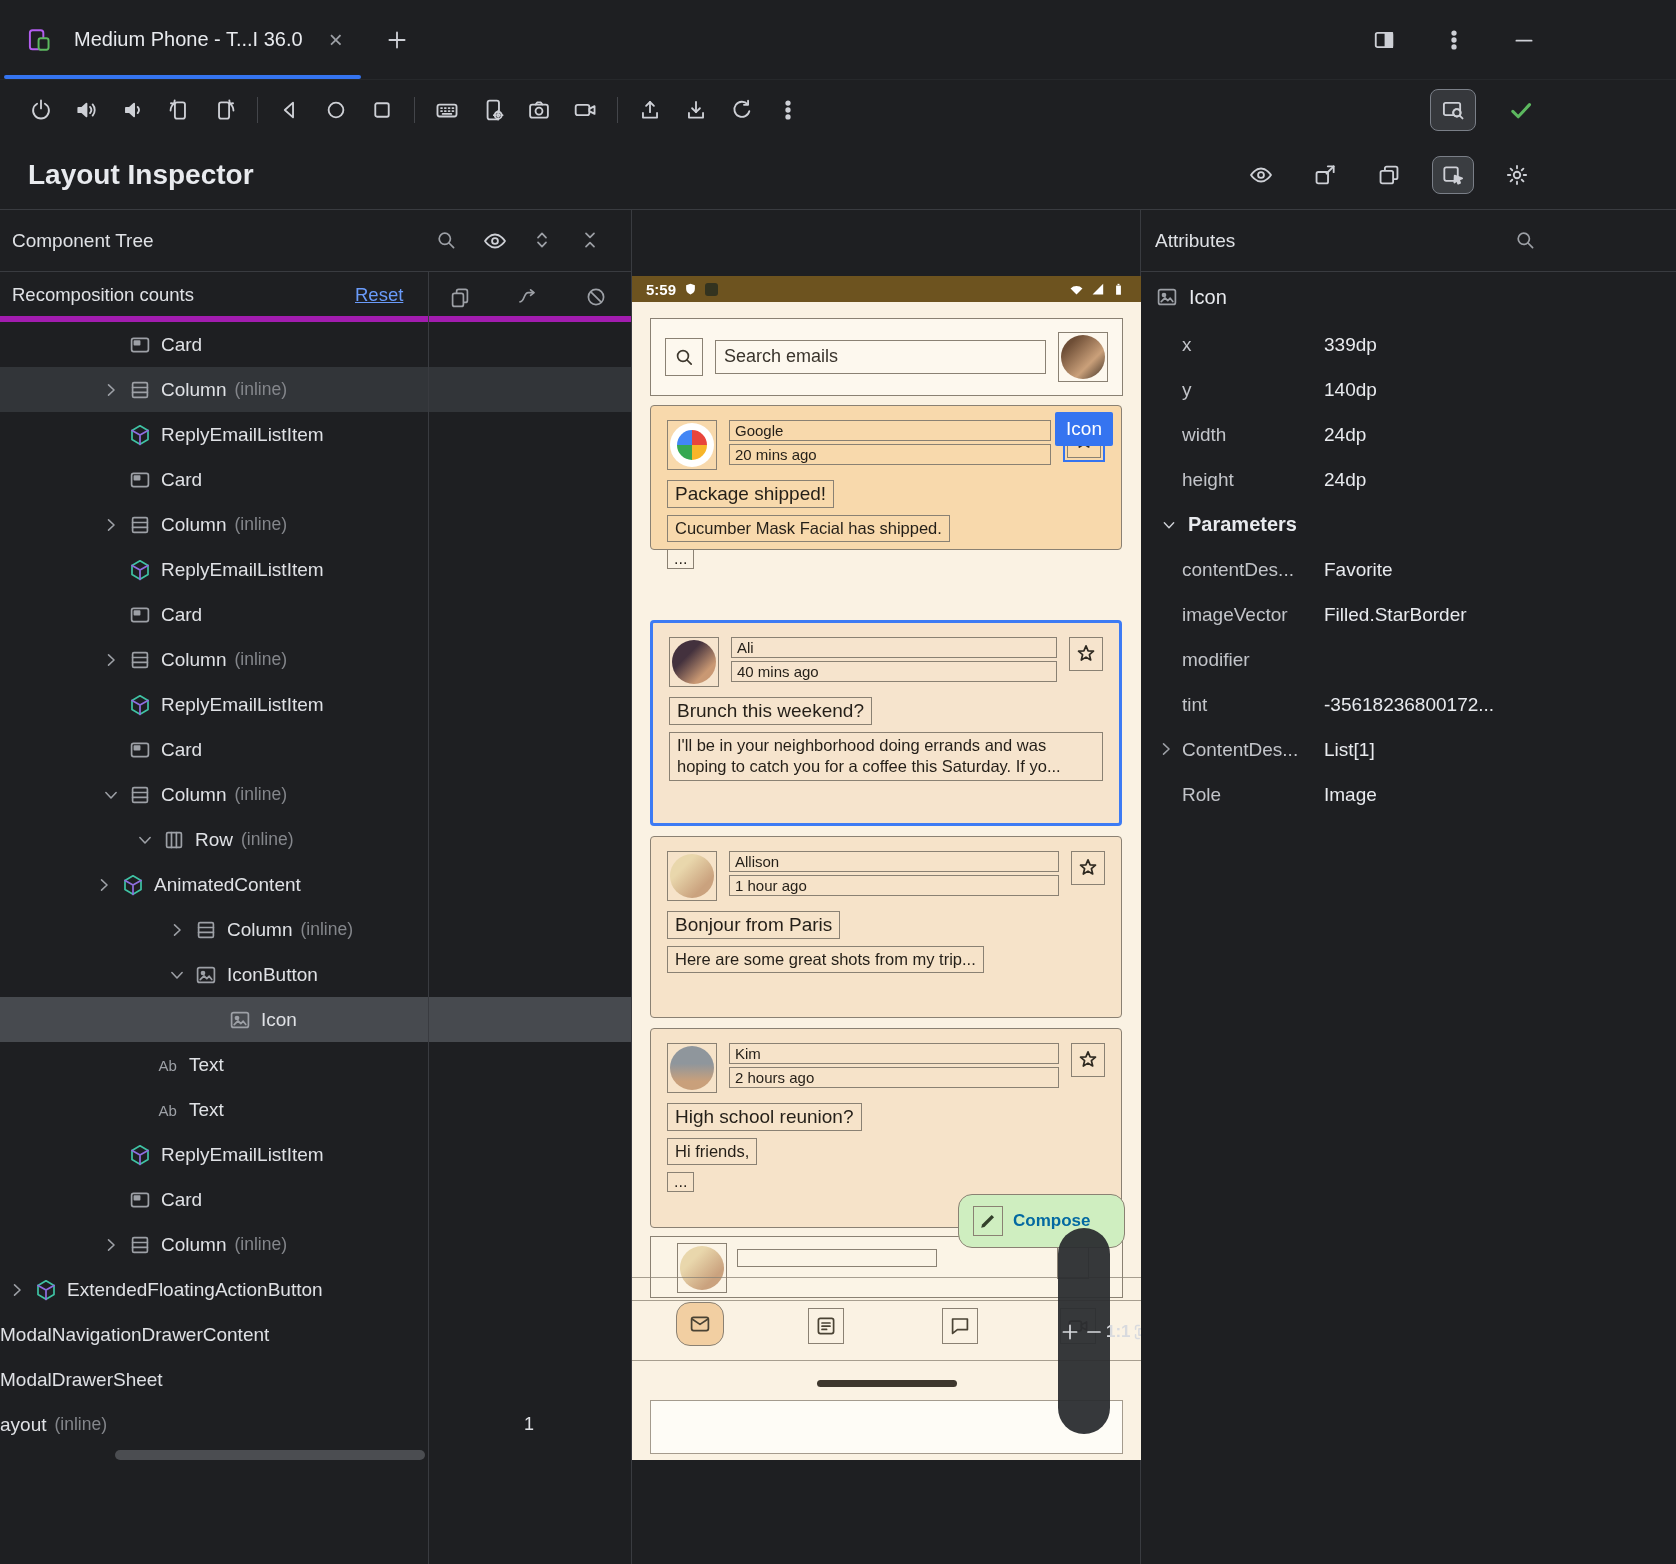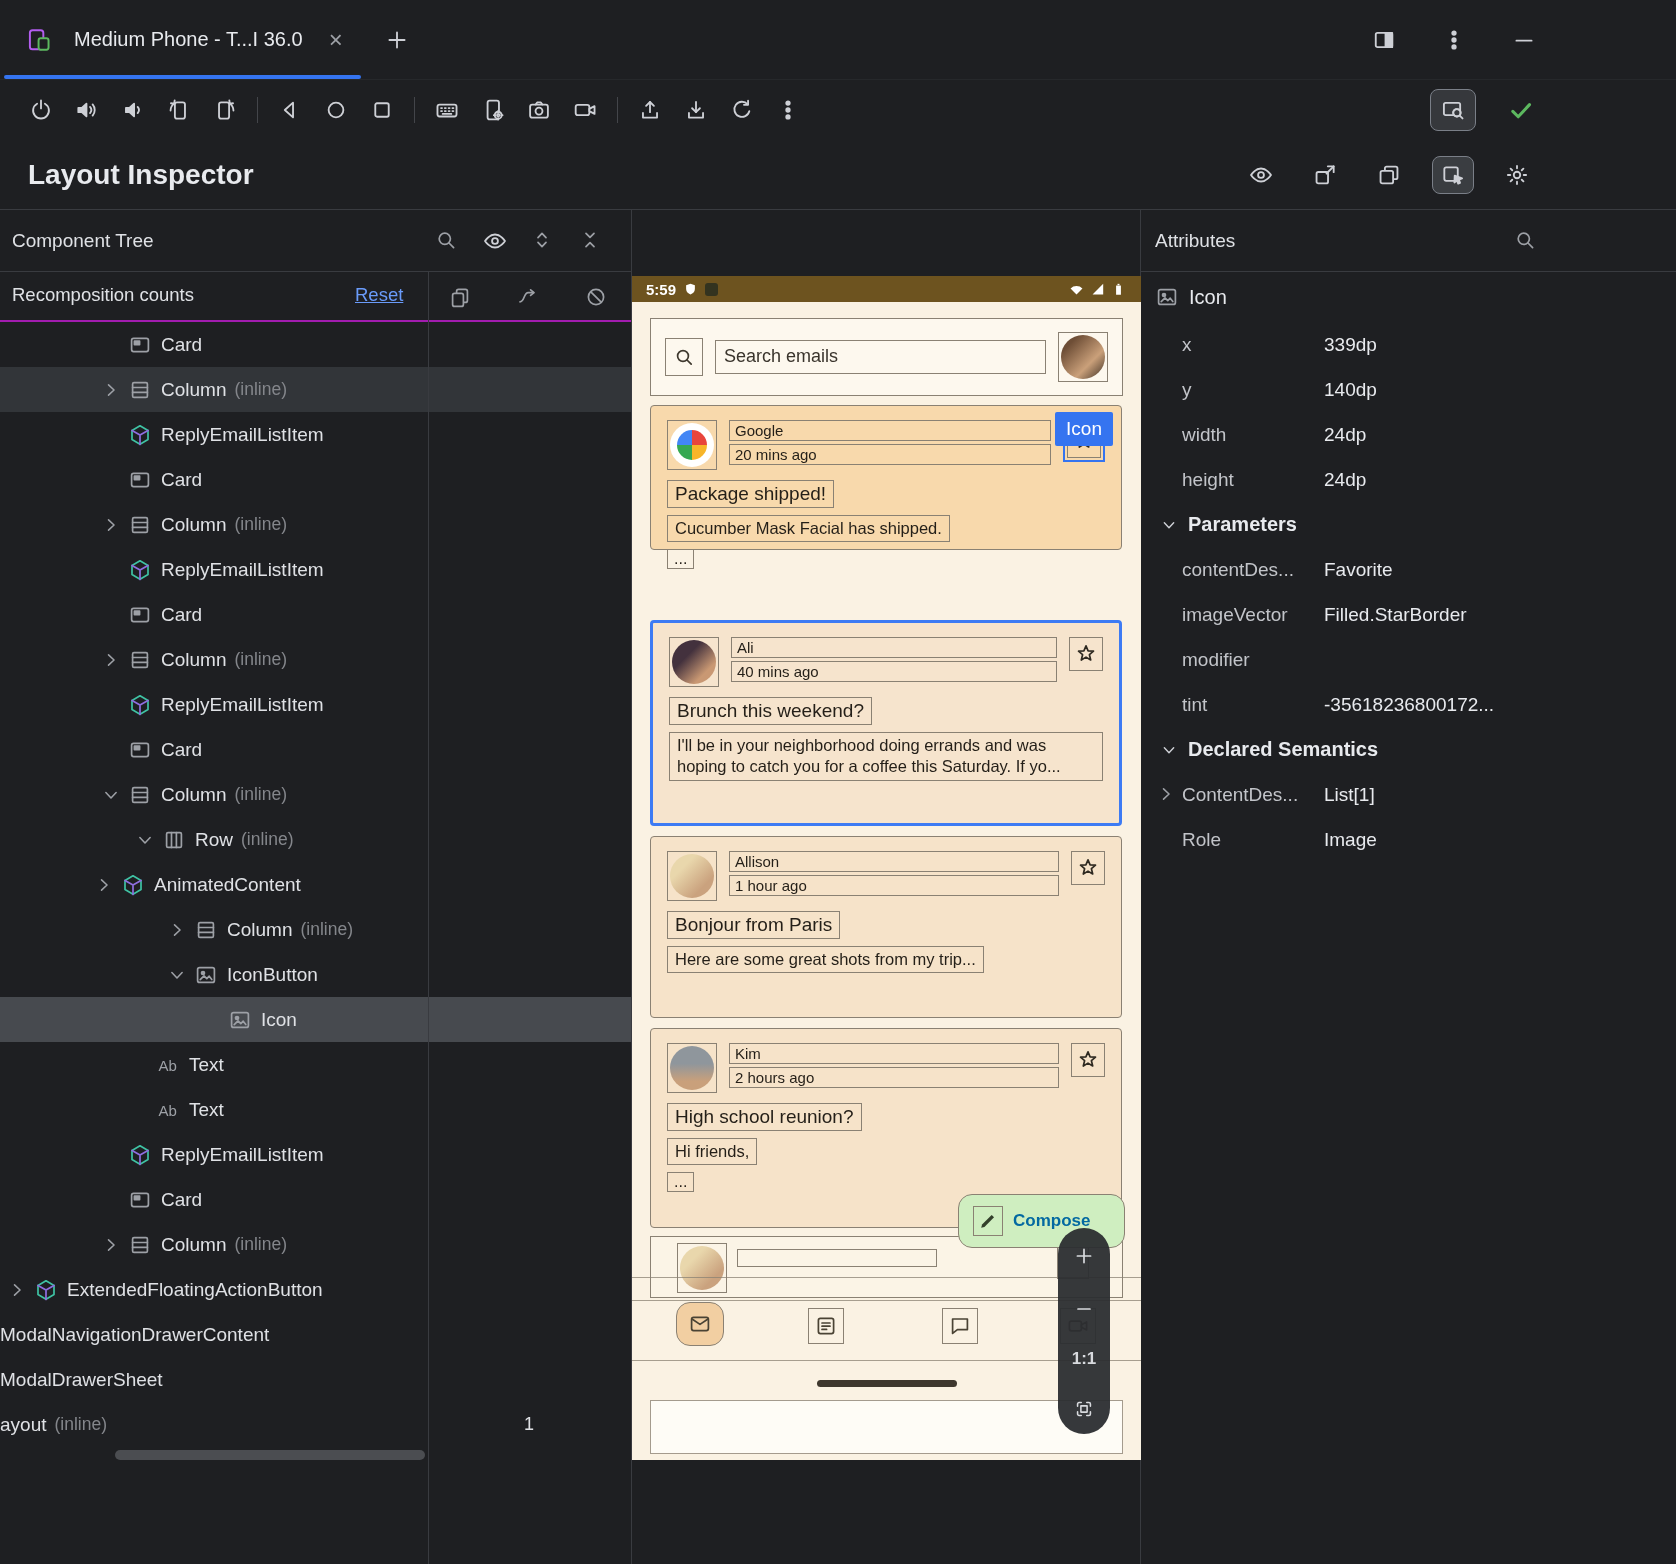--- a/index.html
+++ b/index.html
@@ -33,21 +33,21 @@
   #li-title{font-size:28px;font-weight:bold;color:#e8eaee}
   .li-icons{margin-left:auto;display:flex;gap:22px;align-items:center;padding-right:110px}
   .li-btn{width:42px;height:38px;border-radius:8px;display:flex;align-items:center;justify-content:center}
   .li-active{border:1.5px solid #7a7f88;background:#3a3d41}
 
   
   #tree-panel{position:absolute;left:0;top:210px;width:632px;height:1354px;border-right:1px solid #393b40;overflow:hidden}
   .panel-h{height:62px;display:flex;align-items:center;padding:0 12px;border-bottom:1px solid #393b40;position:relative}
   .panel-title{font-size:19px;color:#dfe1e5}
   #tree-head-icons span{position:absolute;top:18px}
-  .sub-h{height:50px;border-bottom:2px solid #a21caf;position:relative;font-size:18.5px}
+  .sub-h{height:50px;border-bottom:6px solid #a21caf;position:relative;font-size:18.5px}
   .sub-label{position:absolute;left:12px;top:12px}
   .reset{position:absolute;left:355px;top:12px;color:#6a9bfa;text-decoration:underline;cursor:default}
   #recomp-icons span{position:absolute;top:13px}
   .vert-div{position:absolute;left:428px;top:62px;bottom:0;width:1px;background:#393b40;z-index:3}
   #tree-rows{position:absolute;left:0;top:112px;width:632px}
   .trow{height:45px;display:flex;align-items:center;font-size:19px;position:relative;white-space:nowrap}
   .trow .chev{width:34px;flex:none;display:flex;align-items:center}
   .trow .ticon{width:24px;height:24px;margin-right:9px;flex:none}
   .tlabel{color:#dfe1e5}
   .suffix{color:#84868b;margin-left:8px;font-size:17.5px}
@@ -88,21 +88,21 @@
   .icon-badge{position:absolute;top:6px;right:8px;background:#3574f0;color:#fff;font-size:19px;padding:6px 11px;z-index:9;border-radius:2px}
   .compose{position:absolute;left:326px;top:918px;width:167px;height:54px;background:#cfeec0;border-radius:14px;display:flex;align-items:center;gap:10px;padding:0 14px;z-index:5}
   .pencil-box{width:30px;height:30px;display:flex;align-items:center;justify-content:center;flex:none}
   .compose-label{font-size:17px;font-weight:bold;color:#0369a1}
   .fifth-row{position:absolute;left:18px;top:960px;width:473px;height:62px;background:#fbf4e6}
   .bn-line{position:absolute;left:0;width:509px;height:1px;background:#8a8173;opacity:.75}
   .mail-pill{position:absolute;left:44px;top:1026px;width:48px;height:44px;background:#f2cfa2;border-radius:14px;display:flex;align-items:center;justify-content:center}
   .bnbox{position:absolute;top:1032px;width:36px;height:36px;display:flex;align-items:center;justify-content:center}
   .home-bar{position:absolute;left:185px;top:1104px;width:140px;height:7px;border-radius:4px;background:#3e382e}
   .bottom-box{position:absolute;left:18px;top:1124px;width:473px;height:54px;background:#fefcf6;border:1px solid #a49b8d}
-  #zoom{position:absolute;left:426px;top:952px;width:52px;height:206px;background:rgba(43,45,48,.95);border-radius:26px;display:flex;flex-direction:column;align-items:center;justify-content:space-between;padding:16px 0 14px;z-index:8}
+  #zoom{position:absolute;left:426px;top:952px;width:52px;height:206px;background:rgba(43,45,48,.95);border-radius:26px;display:flex;align-items:center;justify-content:space-between;padding:16px 0 14px;z-index:8}
   .zoom-ratio{font-size:17px;font-weight:bold;color:#d8dade}
 
   
   #attr-panel{position:absolute;left:1141px;top:210px;width:535px;height:1354px}
   #attr-panel .panel-h{padding:0 14px}
   .attr-search{position:absolute;left:372px;top:18px}
   .comp-row{height:50px;display:flex;align-items:center;gap:10px;padding-left:14px;font-size:20px;color:#e8eaee}
   .arow{height:45px;display:flex;align-items:center;padding-left:41px;font-size:19px;position:relative}
   .arow .an{width:142px;color:#c2c4c9;flex:none;white-space:nowrap;overflow:hidden}
   .arow .av{color:#e8eaee;white-space:nowrap}
@@ -948,28 +948,20 @@
         <span class="av">Filled.StarBorder</span>
       </div>
       <div class="arow">
         <span class="an">modifier</span>
         <span class="av"></span>
       </div>
       <div class="arow">
         <span class="an">tint</span>
         <span class="av">-35618236800172...</span>
       </div>
-      <div class="sec-h">
-        <span class="ic">
-          <svg width="20" height="20" viewBox="0 0 24 24" fill="none" stroke="#ced0d6" stroke-width="1.7" stroke-linecap="round" stroke-linejoin="round">
-            <path d="M6.4 9.3l5.6 6 5.6-6"></path>
-          </svg>
-        </span>
-        <span>Declared Semantics</span>
-      </div>
       <div class="arow">
         <span class="rchev ic">
           <svg width="22" height="22" viewBox="0 0 24 24" fill="none" stroke="#9da0a6" stroke-width="1.7" stroke-linecap="round" stroke-linejoin="round">
             <path d="M9.3 6.4l6 5.6-6 5.6"></path>
           </svg>
         </span>
         <span class="an">ContentDes...</span>
         <span class="av">List[1]</span>
       </div>
       <div class="arow">

